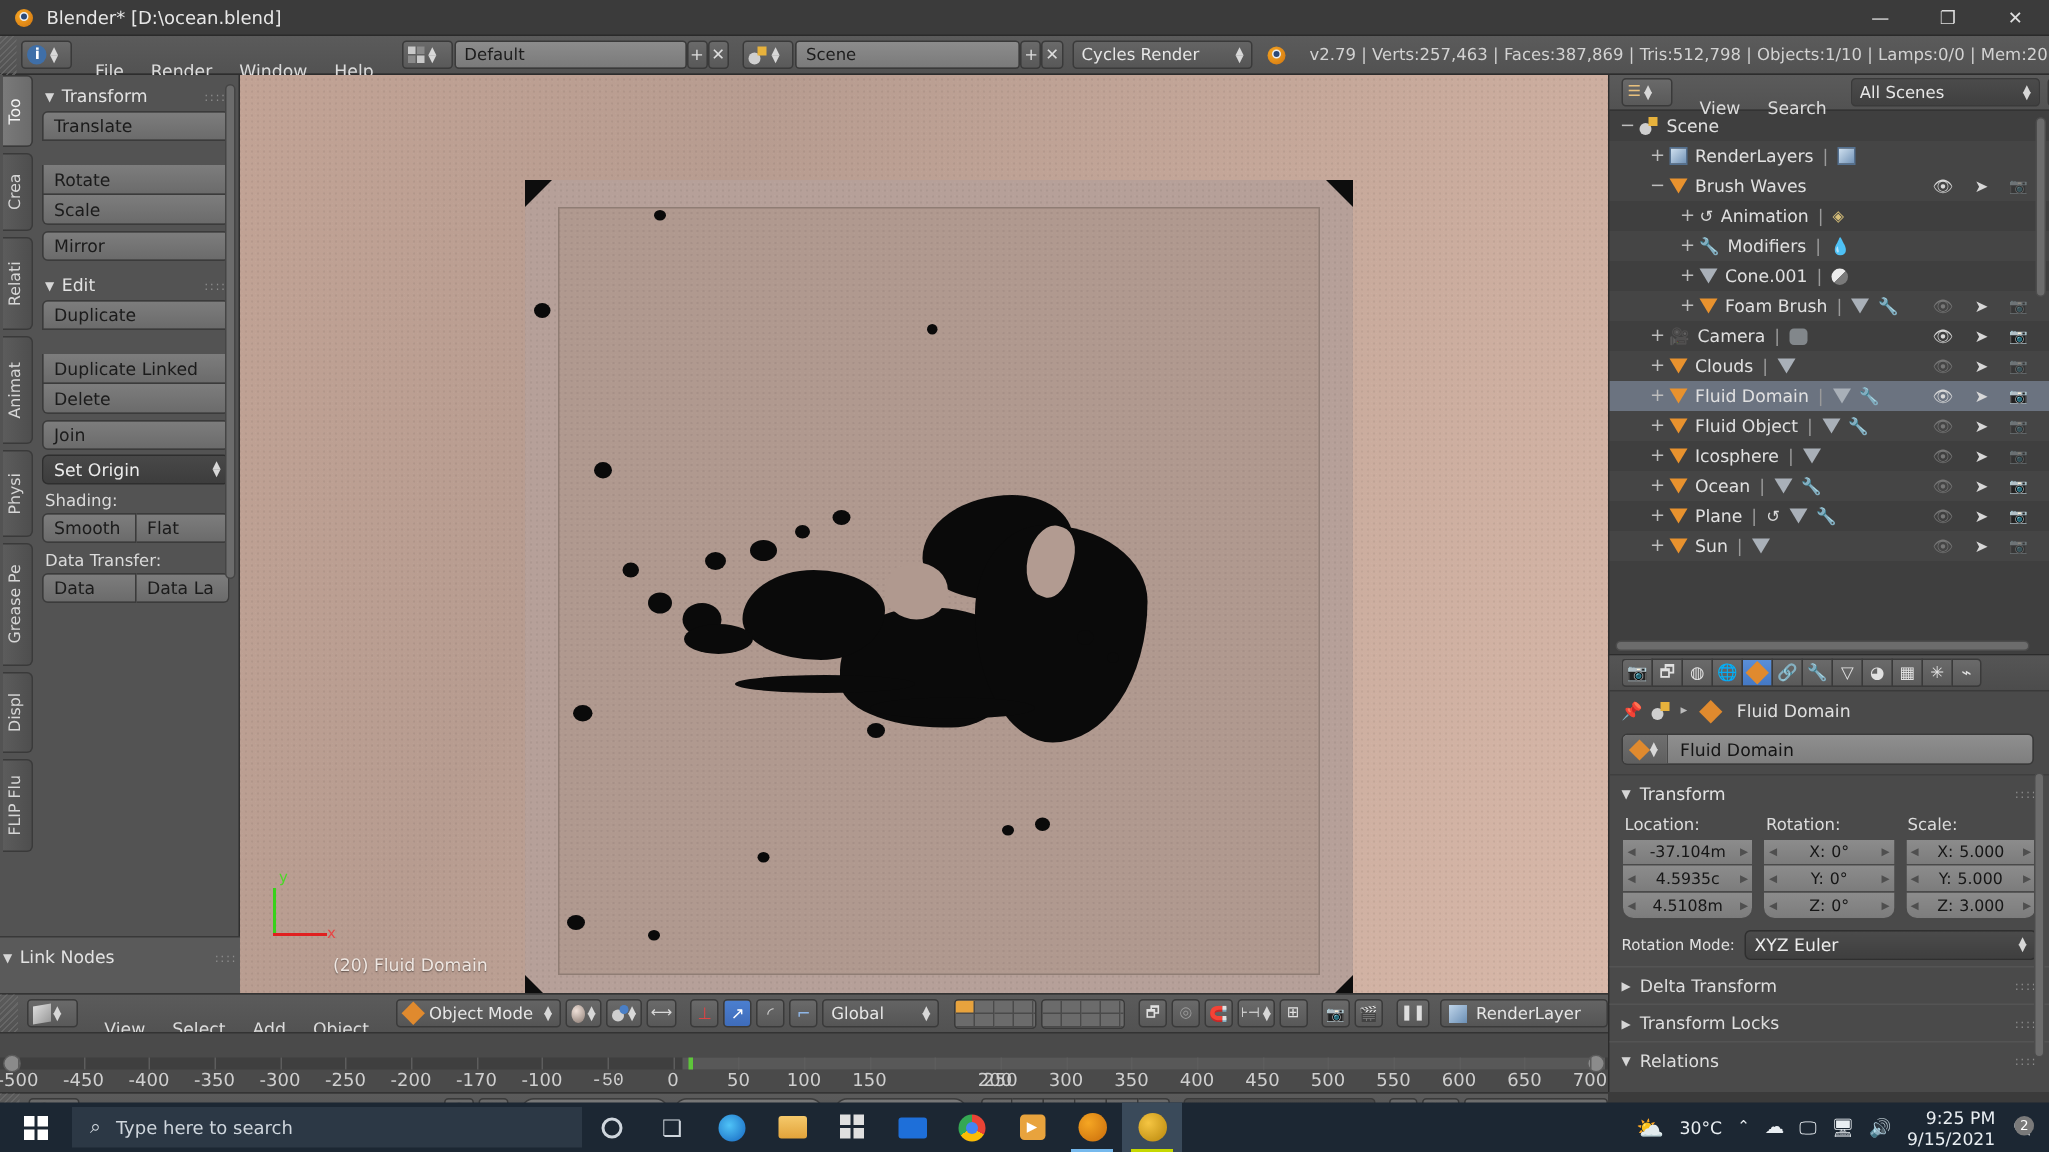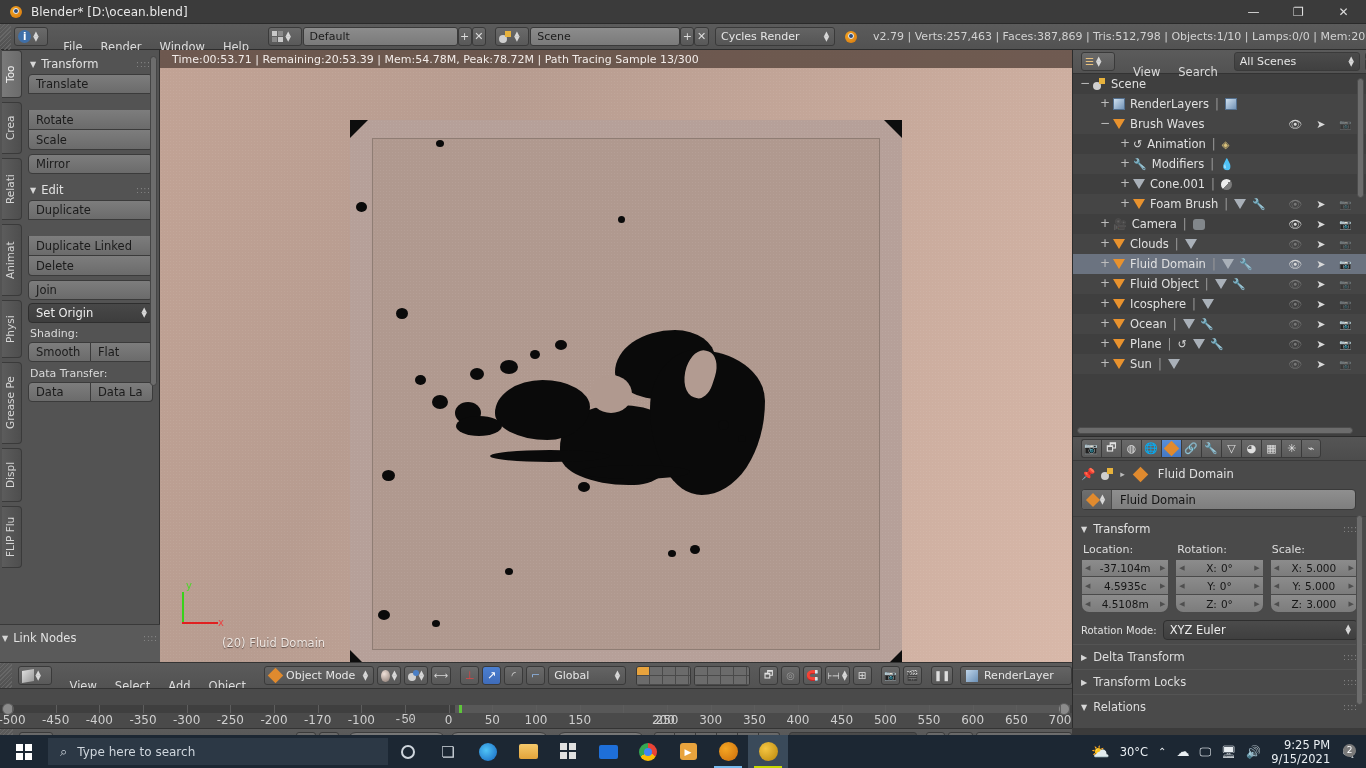--- a/index.html
+++ b/index.html
@@ -434,23 +434,20 @@
           <div class="blob" style="left:530px;top:495px;width:10px;height:9px;"></div>
           <div class="blob" style="left:508px;top:500px;width:8px;height:7px;"></div>
           <div class="blob" style="left:345px;top:518px;width:8px;height:7px;"></div>
           <div class="blob" style="left:218px;top:560px;width:12px;height:10px;"></div>
           <div class="blob" style="left:272px;top:570px;width:8px;height:7px;"></div>
           <div class="blob" style="left:296px;top:366px;width:46px;height:20px;border-radius:50%;"></div>
           <div class="blob" style="left:330px;top:400px;width:120px;height:12px;border-radius:50%;"></div>
           <div class="blob" style="left:420px;top:415px;width:110px;height:14px;border-radius:50%;"></div>
         </div>
 
-        <div class="render-head">
-          <span>Time:00:53.71 | Remaining:20:53.39 | Mem:54.78M, Peak:78.72M | Path Tracing Sample 13/300</span>
-        </div>
       </div>
 
       <div class="gizmo">
         <div class="ax-y"></div>
         <div class="ax-x"></div>
         <span class="ax-lab" style="left:4px;top:-4px;color:#4ad828">y</span>
         <span class="ax-lab" style="left:36px;bottom:-4px;color:#e84545">x</span>
       </div>
       <div class="obj-label">(20) Fluid Domain</div>
     </div>

